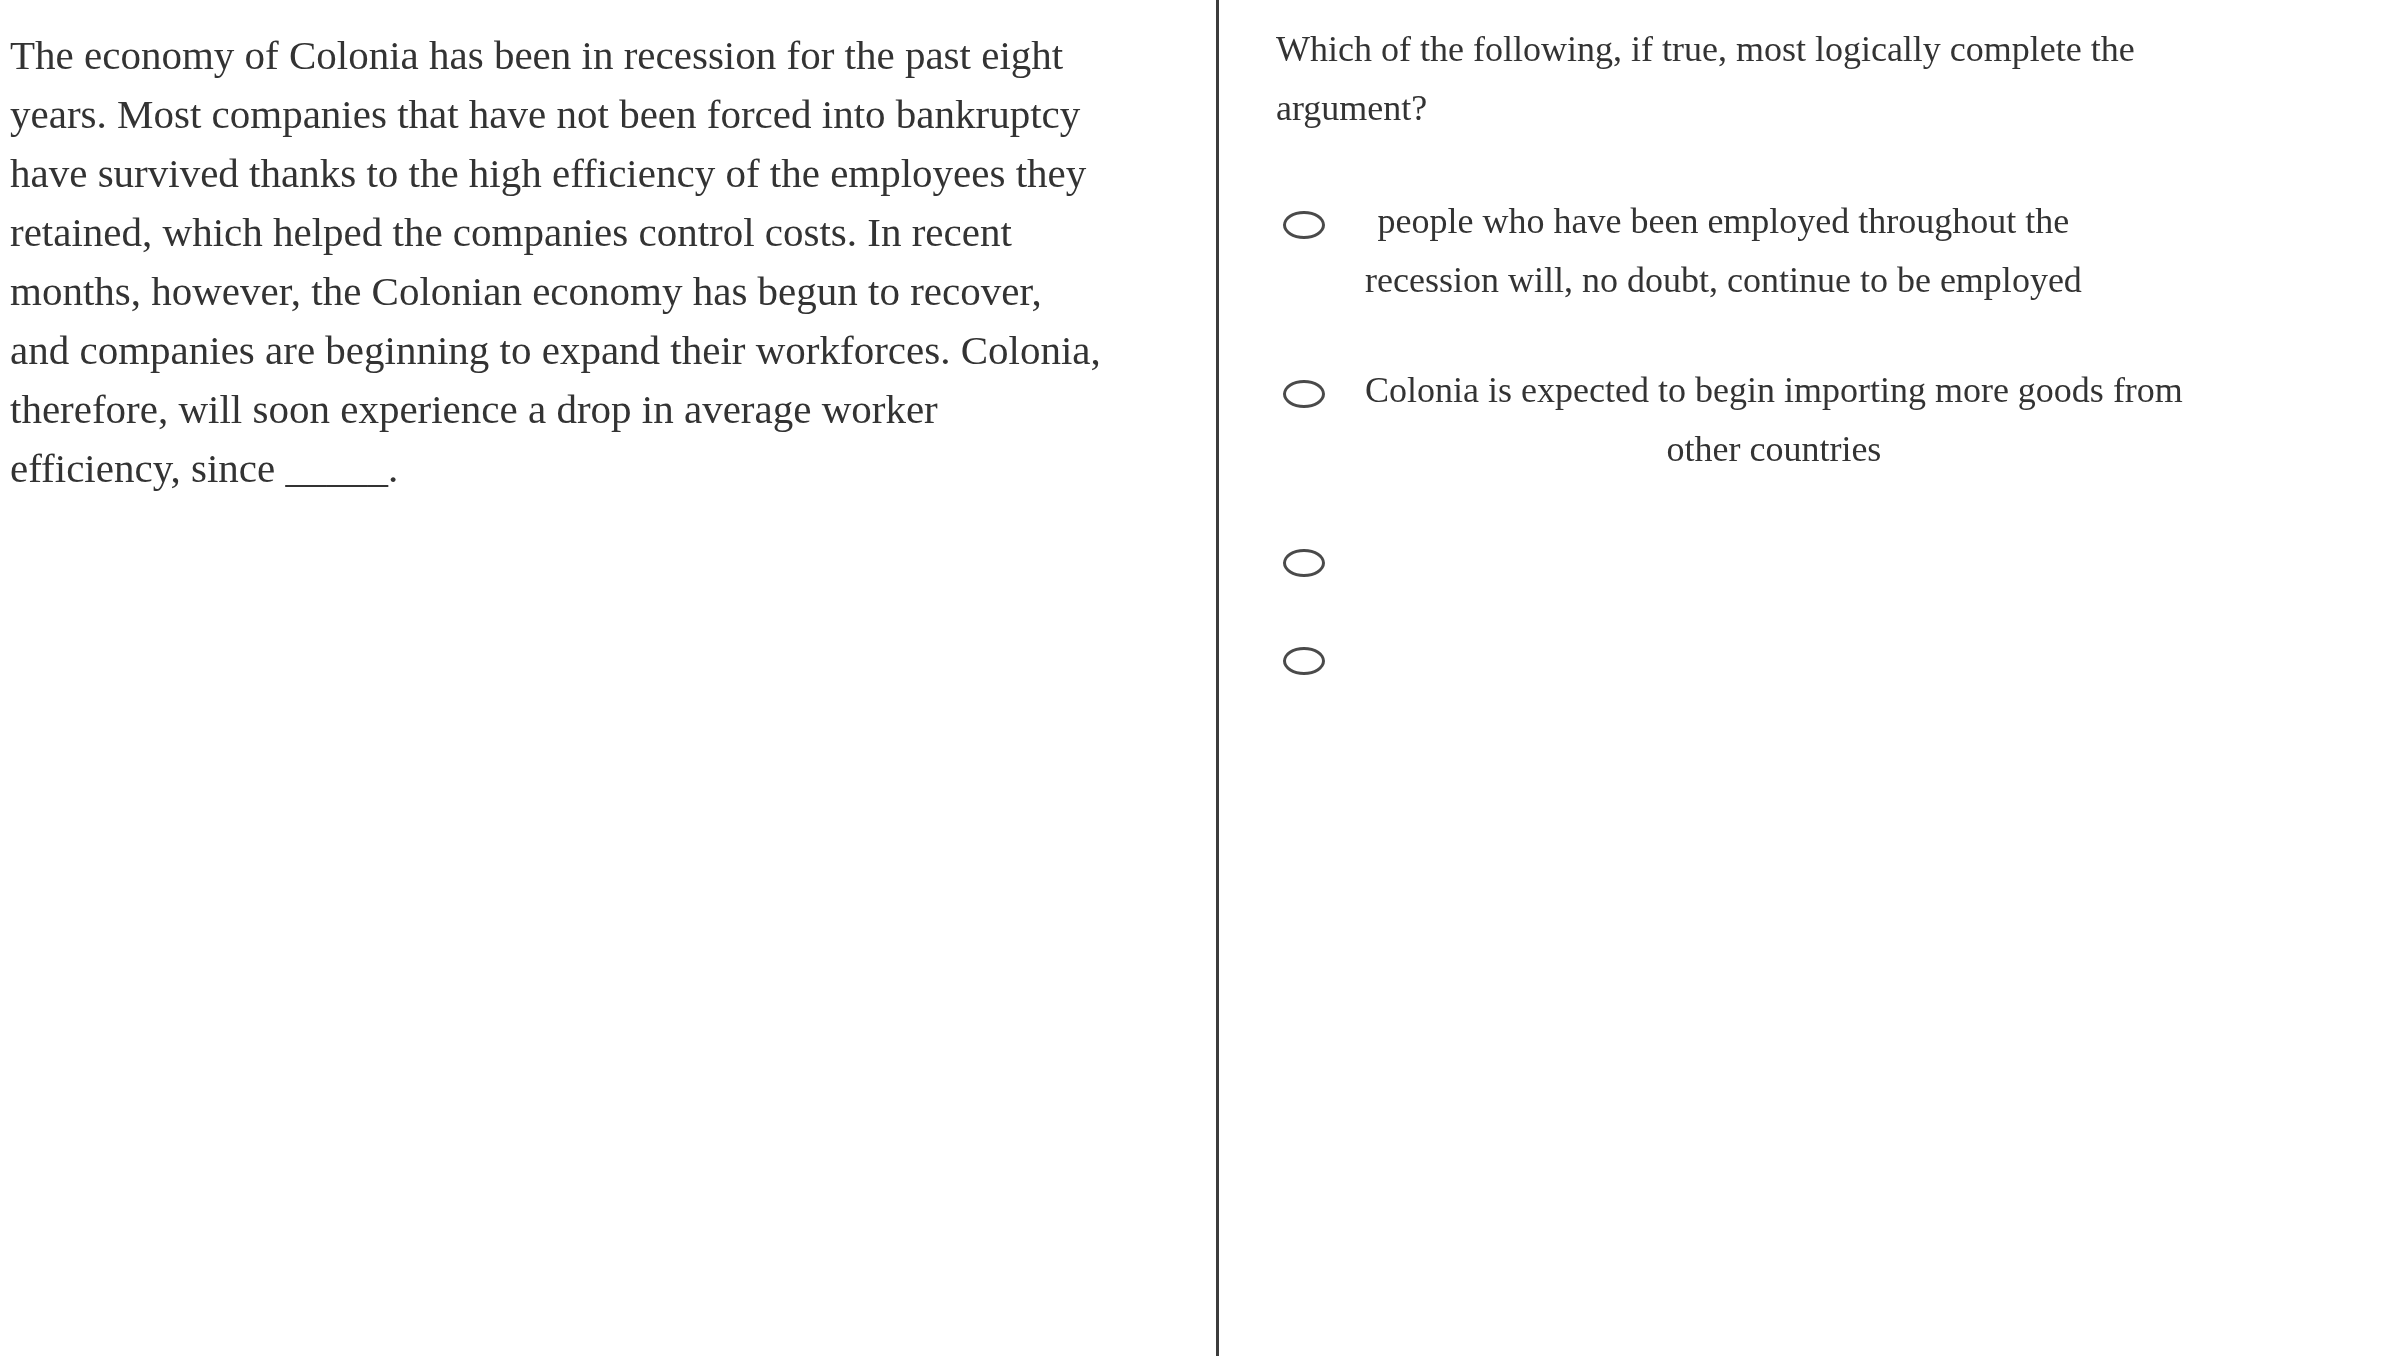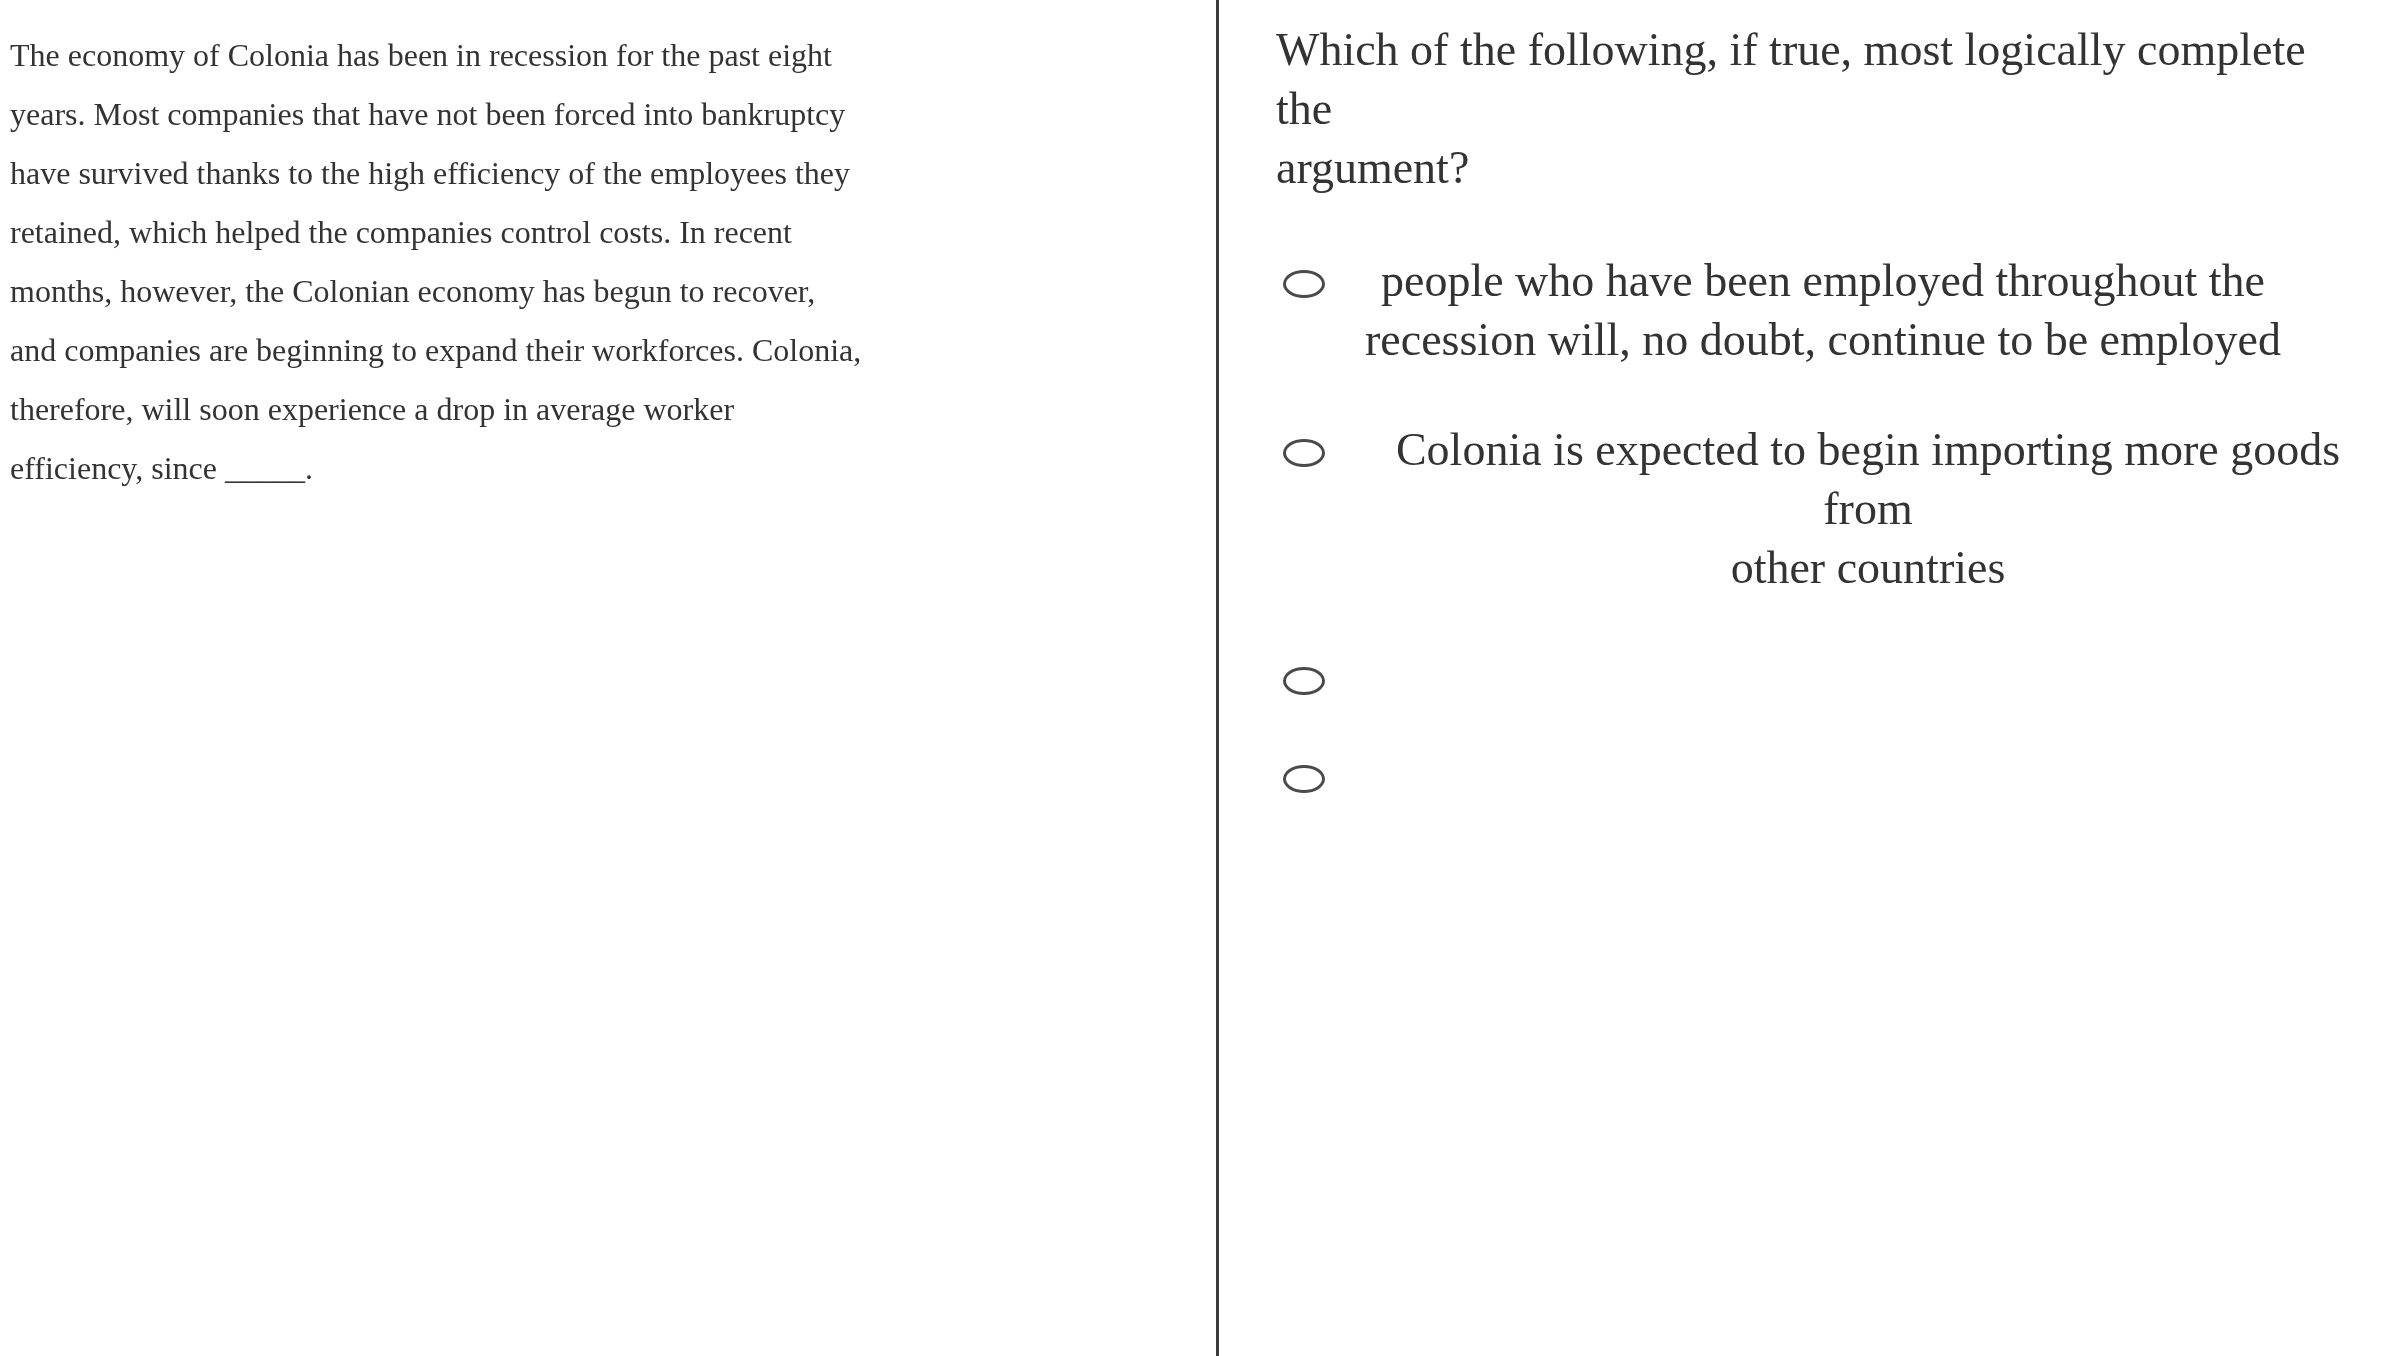--- a/index.html
+++ b/index.html
@@ -14,38 +14,38 @@
     height: 1356px;
     overflow: hidden;
     font-family: "Liberation Serif", "DejaVu Serif", serif;
     color: #333333;
   }
   .left-pane {
     position: absolute;
     left: 10px;
     top: 26px;
     width: 1165px;
-    font-size: 32px;
+    font-size: 41px;
     line-height: 59px;
     white-space: pre-line;
   }
   .pane-divider {
     position: absolute;
     left: 1216px;
     top: 0;
     width: 3px;
     height: 1356px;
     background: #3c3c3c;
   }
   .right-pane {
     position: absolute;
     left: 1276px;
     top: 20px;
     width: 1095px;
-    font-size: 46px;
+    font-size: 36px;
     line-height: 59px;
   }
   .question-text {
     white-space: pre-line;
     margin: 0 0 54px 0;
   }
   .options-list {
     margin: 0;
     padding: 0;
     text-align: center;

